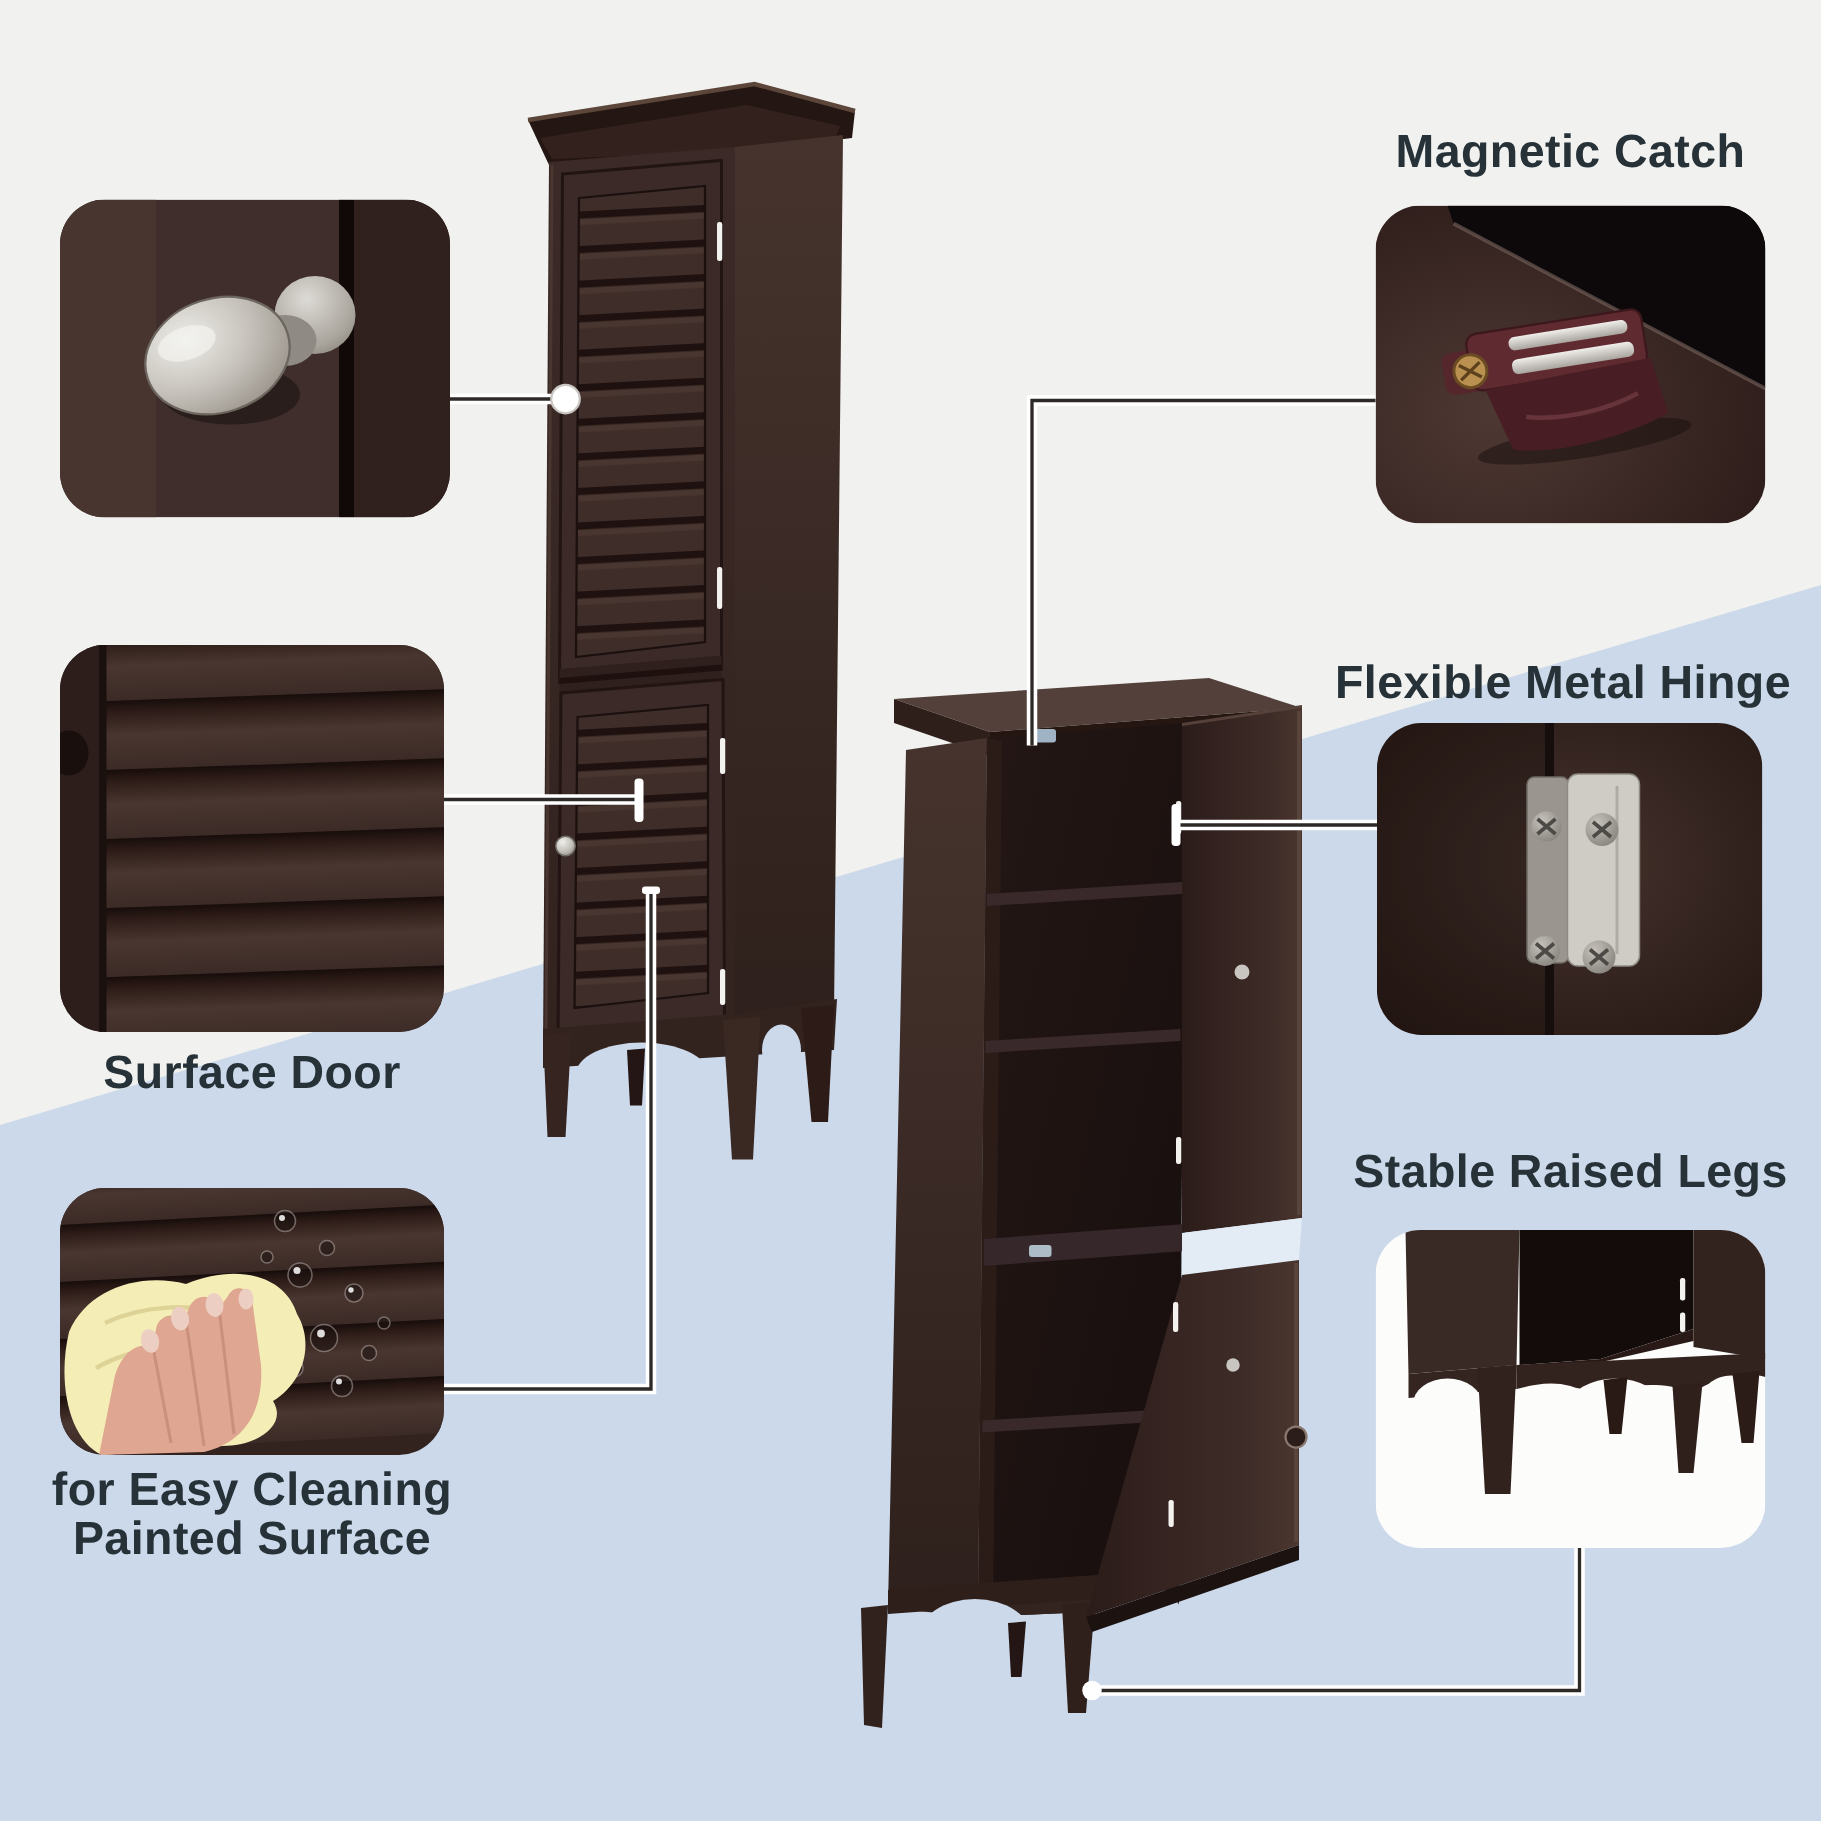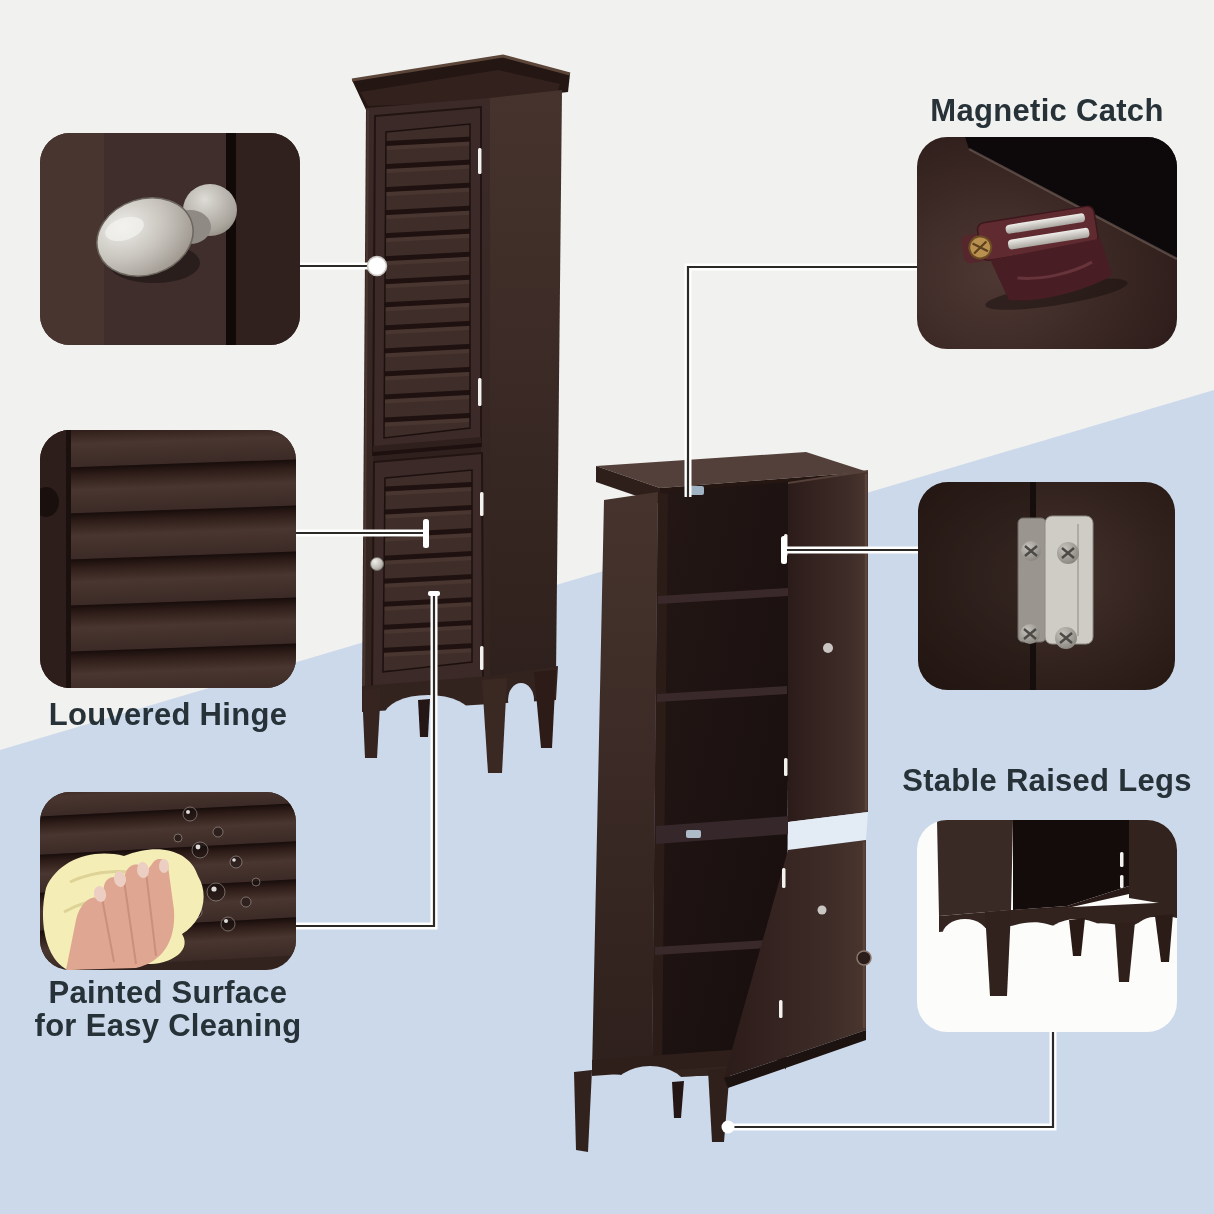--- a/index.html
+++ b/index.html
@@ -213,21 +213,21 @@
         <rect x="22" y="126" width="250" height="46" fill="url(#slatG)"></rect>
         <rect x="22" y="172" width="250" height="46" fill="url(#slatG)"></rect>
         <rect x="22" y="218" width="250" height="46" fill="url(#slatG)"></rect>
       </g>
       <rect width="28" height="258" fill="#2d1e1b"></rect>
       <rect x="26" width="5" height="258" fill="#1a100e"></rect>
       <ellipse cx="6" cy="72" rx="13" ry="15" fill="#190f0d"></ellipse>
     </svg>
   </div>
   <div class="label" style="left:26px;top:698px;width:284px">
-      <span>Louvered Hinge</span>
+      <span>Surface Door</span>
   </div>
 
   <div class="card" style="left:40px;top:792px;width:256px;height:178px">
     <svg viewBox="0 0 256 178">
       <rect width="256" height="178" fill="#33231f"></rect>
       <g transform="rotate(-3 128 89)">
         <rect x="-10" y="-20" width="290" height="38" fill="url(#slatG)"></rect>
         <rect x="-10" y="18" width="290" height="38" fill="url(#slatG)"></rect>
         <rect x="-10" y="56" width="290" height="38" fill="url(#slatG)"></rect>
         <rect x="-10" y="94" width="290" height="38" fill="url(#slatG)"></rect>
@@ -257,25 +257,25 @@
       <path d="M30,90 C55,78 90,76 112,86 M24,120 C52,104 96,100 128,112 M40,150 C70,136 104,134 130,144" stroke="#d8cc8e" stroke-width="3" fill="none" opacity="0.8"></path>
       <path d="M26,178 L36,128 C40,110 52,102 62,106 L64,94 C66,84 78,82 82,90 L86,80 C90,70 102,70 106,80 L112,72 C116,64 126,66 128,74 L134,118 C136,150 122,170 96,176 Z" fill="#dfa691"></path>
       <path d="M62,106 L74,170 M84,88 L96,172 M106,80 L116,164" stroke="#c08873" stroke-width="2" opacity="0.7" fill="none"></path>
       <ellipse cx="60" cy="102" rx="6" ry="8" fill="#eccfc2" transform="rotate(-14 60 102)"></ellipse>
       <ellipse cx="80" cy="87" rx="6" ry="8" fill="#eccfc2" transform="rotate(-10 80 87)"></ellipse>
       <ellipse cx="103" cy="78" rx="6" ry="8" fill="#eccfc2" transform="rotate(-6 103 78)"></ellipse>
       <ellipse cx="124" cy="74" rx="5" ry="7" fill="#eccfc2"></ellipse>
     </svg>
   </div>
   <div class="label" style="left:20px;top:976px;width:296px">
-    <span>Painted Surface</span>
-      <span>for Easy Cleaning</span>
-  </div>
-
-  <div class="label" style="left:898px;top:94px;width:298px">
+    <span>for Easy Cleaning</span>
+      <span>Painted Surface</span>
+  </div>
+
+  <div class="label" style="left:898px;top:84px;width:298px">
     <span>Magnetic Catch</span>
       <span></span>
   </div>
   <div class="card" style="left:917px;top:137px;width:260px;height:212px">
     <svg viewBox="0 0 260 212">
       <defs>
         <radialGradient id="catchBg" cx="0.3" cy="0.65" r="1">
           <stop offset="0" stop-color="#4e3833"></stop>
             <stop offset="0.7" stop-color="#301f1c"></stop>
             <stop offset="1" stop-color="#211412"></stop>
@@ -295,20 +295,24 @@
         <rect x="92" y="82" width="80" height="9" rx="4" fill="url(#slot)"></rect>
         <rect x="92" y="97" width="82" height="10" rx="4" fill="url(#slot)"></rect>
         <path d="M72,114 L184,110 L190,148 C160,160 110,164 84,156 Z" fill="#481e24"></path>
         <path d="M96,136 C120,142 150,140 172,132" stroke="#6e3a40" stroke-width="3" fill="none" opacity="0.8"></path>
         <circle cx="64" cy="100" r="11" fill="#b9904f" stroke="#6b4c22" stroke-width="2"></circle>
         <path d="M57,95 L71,105 M71,95 L57,105" stroke="#5d411d" stroke-width="2.2"></path>
       </g>
     </svg>
   </div>
 
+  <div class="label" style="left:880px;top:438px;width:324px">
+    <span>Flexible Metal Hinge</span>
+      <span></span>
+  </div>
   <div class="card" style="left:918px;top:482px;width:257px;height:208px">
     <svg viewBox="0 0 257 208">
       <defs>
         <radialGradient id="hingeBg" cx="0.5" cy="0.45" r="0.85">
           <stop offset="0" stop-color="#45322d"></stop>
             <stop offset="1" stop-color="#21140f"></stop>
         </radialGradient>
         <radialGradient id="screw" cx="0.35" cy="0.3" r="1">
           <stop offset="0" stop-color="#c6c2bb"></stop>
             <stop offset="0.7" stop-color="#8d8a84"></stop>

